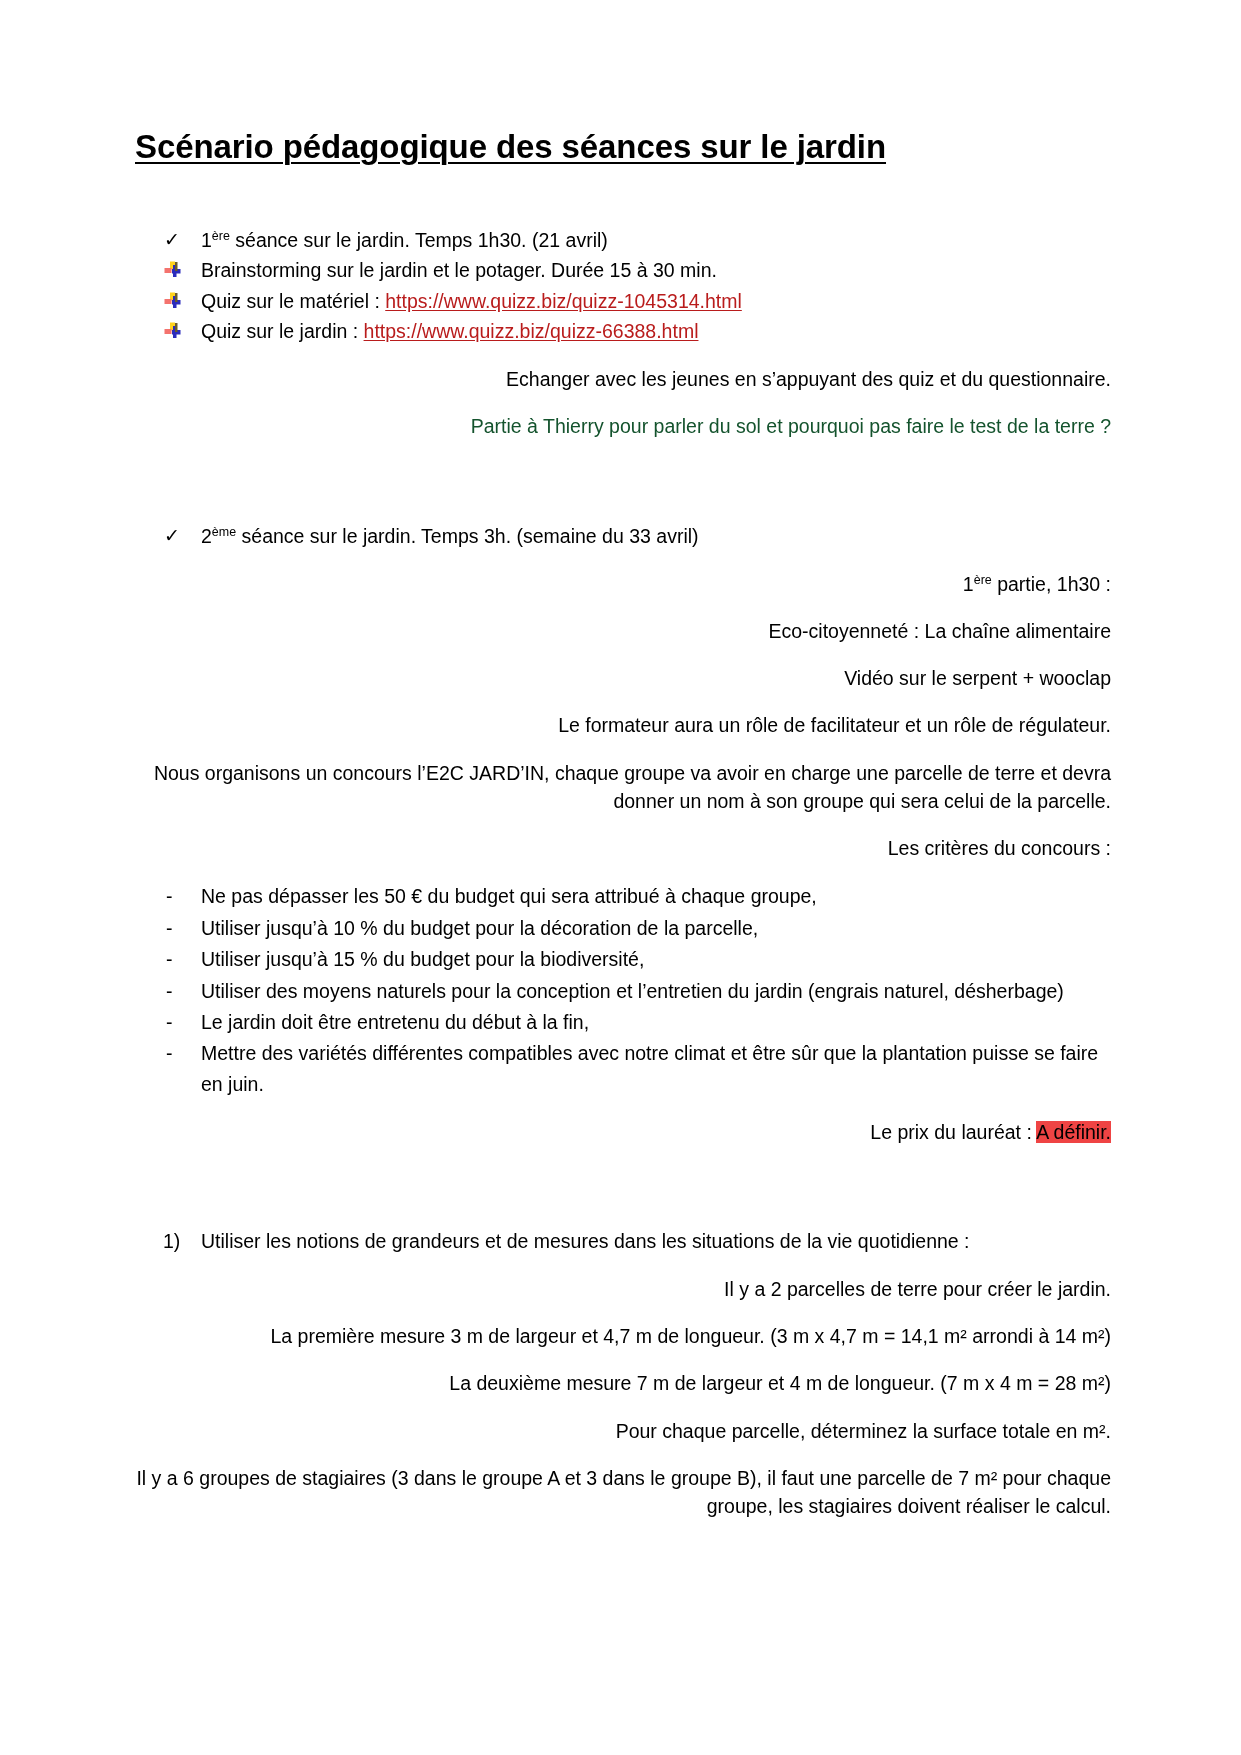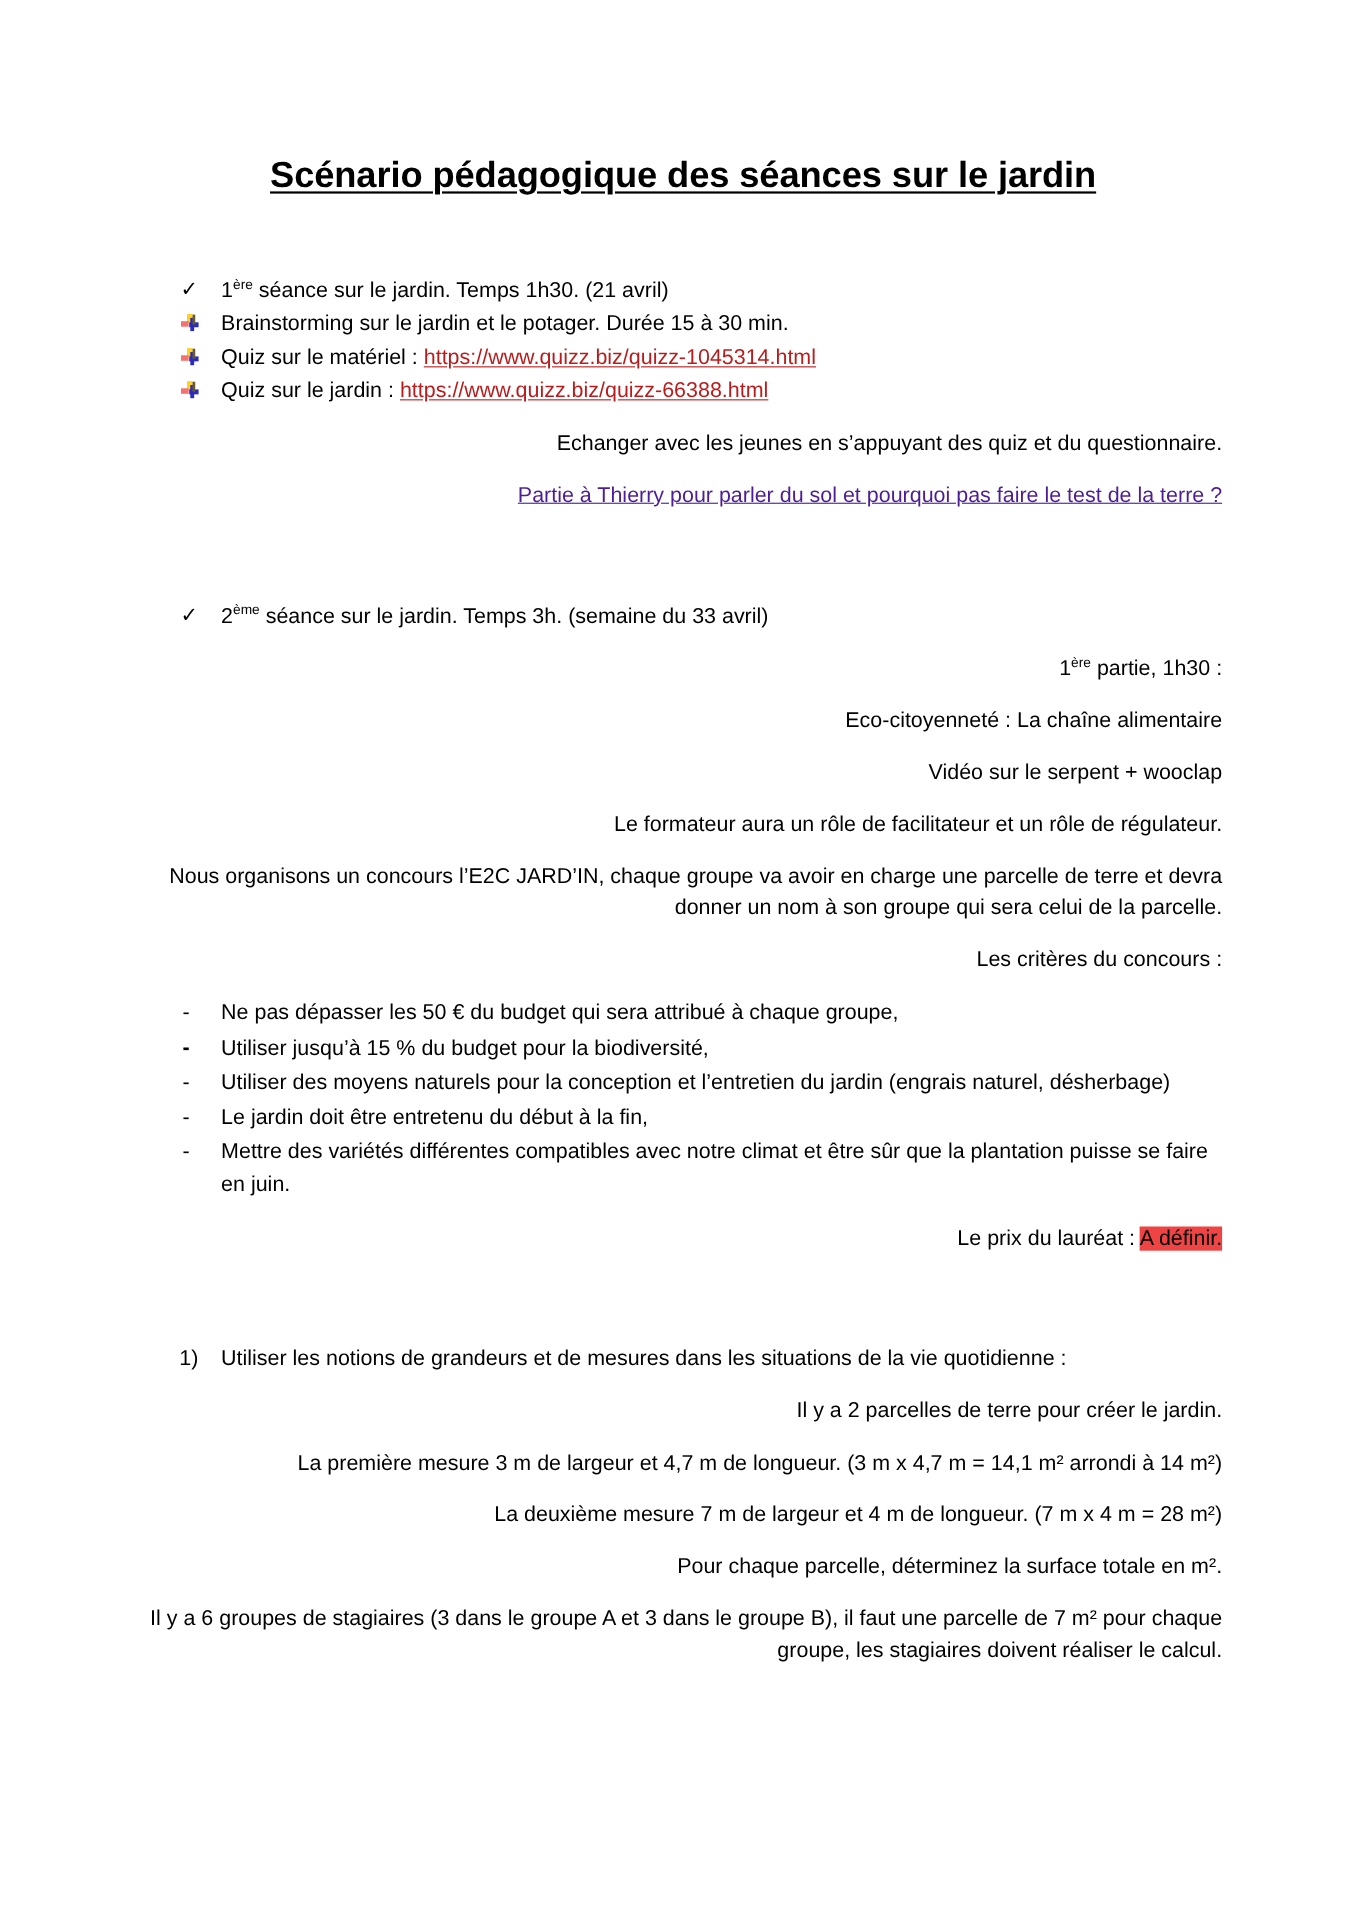--- a/index.html
+++ b/index.html
@@ -24,23 +24,22 @@
   }
   .content {
     position: absolute;
     left: 131px;
     top: 0;
     width: 980px;
   }
 
   
   .doc-title {
-    margin: 16px;
+    margin: 4px;
     padding-top: 124px;
-    text-align: center;
     font-size: 33px;
     font-weight: bold;
     letter-spacing: -0.1px;
     line-height: 1.18;
   }
   .doc-title .u {
     text-decoration: underline;
     text-underline-offset: 4px;
     text-decoration-thickness: 2.4px;
   }
@@ -94,21 +93,21 @@
     vertical-align: super;
     line-height: 0;
   }
 
   a.link, .link {
     color: #b91c1c;
     text-decoration: underline;
     text-underline-offset: 2px;
   }
 
-  .red { color: #4c1d95; text-decoration: underline; }
+  .red { color: #14532d; }
   .hl { background: #ef4444; }
 
   
   ul.dash-list {
     list-style: none;
     margin: 0;
     padding: 0;
   }
   ul.dash-list li {
     position: relative;
@@ -220,21 +219,21 @@
     <p class="para"><span>1</span><sup class="ord">ère</sup><span> partie, 1h30 :</span></p>
 
     <p class="para">Eco-citoyenneté : La chaîne alimentaire</p>
     <p class="para">Vidéo sur le serpent + wooclap</p>
     <p class="para">Le formateur aura un rôle de facilitateur et un rôle de régulateur.</p>
     <p class="para">Nous organisons un concours l’E2C JARD’IN, chaque groupe va avoir en charge une parcelle de terre et devra donner un nom à son groupe qui sera celui de la parcelle.</p>
     <p class="para">Les critères du concours :</p>
 
     <ul class="dash-list">
       <li><span class="dash">-</span><span>Ne pas dépasser les 50 € du budget qui sera attribué à chaque groupe,</span></li>
-      <li><span class="dash">-</span></li>
+      <li><span class="dash">-</span><span>Utiliser jusqu’à 10 % du budget pour la décoration de la parcelle,</span></li>
       <li><span class="dash">-</span><span>Utiliser jusqu’à 15 % du budget pour la biodiversité,</span></li>
       <li><span class="dash">-</span><span>Utiliser des moyens naturels pour la conception et l’entretien du jardin (engrais naturel, désherbage)</span></li>
       <li><span class="dash">-</span><span>Le jardin doit être entretenu du début à la fin,</span></li>
       <li><span class="dash">-</span><span>Mettre des variétés différentes compatibles avec notre climat et être sûr que la plantation puisse se faire en juin.</span></li>
     </ul>
 
     <div class="spacer-sm"></div>
 
     <p class="para"><span>Le prix du lauréat : </span><span class="hl">A définir.</span></p>
 

